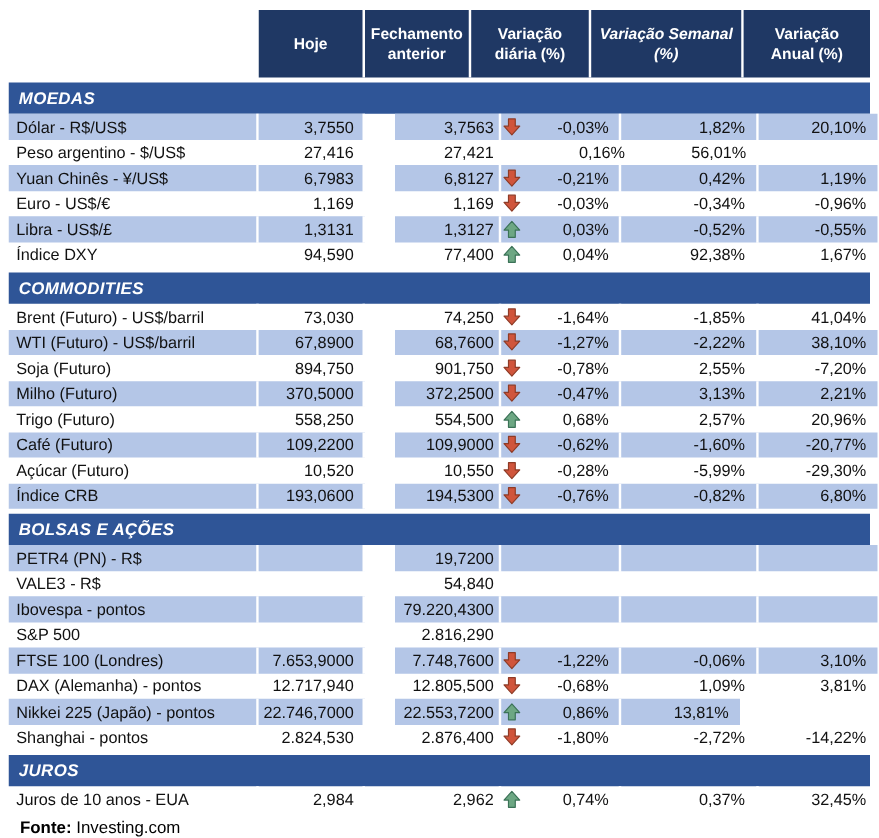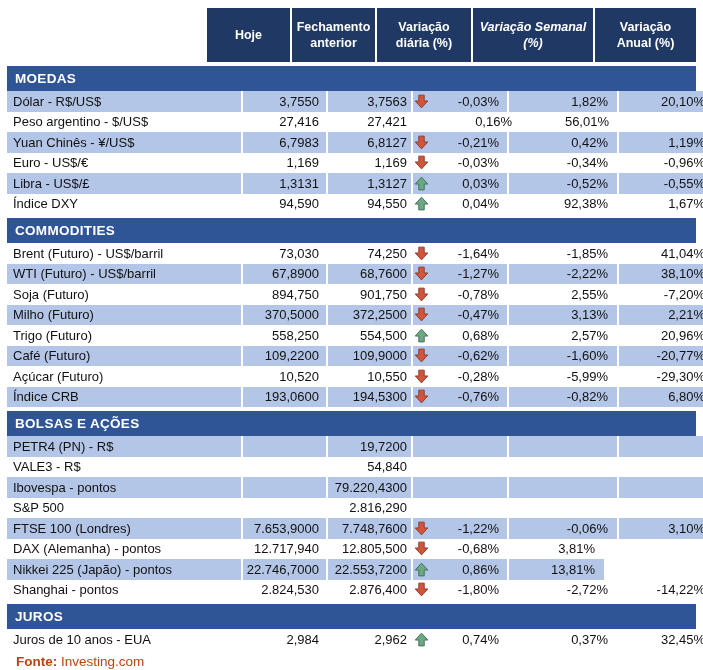--- a/index.html
+++ b/index.html
@@ -26,43 +26,43 @@
   .hc-fech  { width:85px; }
   .hc-diaria{ width:96px; }
   .hc-sem   { width:122px;font-style:italic; }
   .hc-anual { width:101px; padding:2px 10px; }
 
   
   .section-bar {
     margin-top:4px; height:25px;
     background:var(--section-bg,#2F5597); color:#fff;
     font-weight:700; font-size:13.5px; letter-spacing:.3px;
-    display:flex; align-items:center; padding-left:8px;
+    display:flex; align-items:center; padding-left:8px;font-style:italic;
   }
 
   
   .row { display:flex; height:20.5px; font-size:13px; }
   .cell {
     display:flex; align-items:center; height:100%;
     border-right:2px solid #fff; flex:none;
     white-space:nowrap; overflow:hidden;
   }
   .cell:last-child { border-right:none; }
   .row.shaded .cell { background:var(--row-shaded,#B4C6E7); }
-  .cell-label { width:236px; padding-left:6px; }
+  .cell-label { width:200px; padding-left:6px; }
   .cell-hoje  { width:85px; justify-content:flex-end; padding-right:7px; }
-  .cell-fech  { width:85px; justify-content:flex-end; padding-right:4px; }
+  .cell-fech  { width:85px; justify-content:flex-end; padding-right:4px;margin-left:24px; }
   .cell-diaria{ width:96px; padding:0 8px 0 1px;align-items:center; }
   .cell-diaria .val { flex:1; text-align:right; }
   .trend { width:18px; height:16px; flex:none; display:flex; align-items:center; }
   .cell-sem   { width:110px; justify-content:flex-end; padding-right:9px; }
   .cell-anual { width:95px; justify-content:flex-end; padding-right:9px; }
 
   
-  .footer { margin-top:4px; padding-left:9px; font-size:13.5px; color:#c2410c; }
+  .footer { margin-top:4px; padding-left:9px; font-size:13.5px; color:#000000; }
   .footer .bold { font-weight:700; }
 </style>
 </head>
 <body>
 
 <div class="report">
   <div class="header-row">
     <div class="hspacer"></div>
 
   <div class="hcell hc-hoje">Hoje</div>
@@ -136,21 +136,21 @@
             </svg>
           </span>
           <span class="val">0,03%</span>
         </div>
         <div class="cell cell-sem">-0,52%</div>
         <div class="cell cell-anual">-0,55%</div>
       </div>
       <div class="row">
         <div class="cell cell-label">Índice DXY</div>
         <div class="cell cell-hoje">94,590</div>
-        <div class="cell cell-fech">94,550</div>
+        <div class="cell cell-fech">77,400</div>
         <div class="cell cell-diaria">
           <span class="trend">
             <svg viewBox="0 0 16 16" width="15" height="15" aria-hidden="true">
               <path d="M5.1 14.8 L10.9 14.8 L10.9 8.6 L14.7 8.6 L8 1.2 L1.3 8.6 L5.1 8.6 Z" fill="#6DA783" stroke="#3B7257" stroke-width="1" stroke-linejoin="round"></path>
             </svg>
           </span>
           <span class="val">0,04%</span>
         </div>
         <div class="cell cell-sem">92,38%</div>
         <div class="cell cell-anual">1,67%</div>
@@ -341,20 +341,21 @@
         <div class="cell cell-hoje">12.717,940</div>
         <div class="cell cell-fech">12.805,500</div>
         <div class="cell cell-diaria">
           <span class="trend">
             <svg viewBox="0 0 16 16" width="15" height="15" aria-hidden="true">
               <path d="M5.1 1.2 L10.9 1.2 L10.9 7.4 L14.7 7.4 L8 14.8 L1.3 7.4 L5.1 7.4 Z" fill="#D0553C" stroke="#8E3B26" stroke-width="1" stroke-linejoin="round"></path>
             </svg>
           </span>
           <span class="val">-0,68%</span>
         </div>
+        <div class="cell cell-sem">1,09%</div>
         <div class="cell cell-anual">3,81%</div>
       </div>
       <div class="row shaded">
         <div class="cell cell-label">Nikkei 225 (Japão) - pontos</div>
         <div class="cell cell-hoje">22.746,7000</div>
         <div class="cell cell-fech">22.553,7200</div>
         <div class="cell cell-diaria">
           <span class="trend">
             <svg viewBox="0 0 16 16" width="15" height="15" aria-hidden="true">
               <path d="M5.1 14.8 L10.9 14.8 L10.9 8.6 L14.7 8.6 L8 1.2 L1.3 8.6 L5.1 8.6 Z" fill="#6DA783" stroke="#3B7257" stroke-width="1" stroke-linejoin="round"></path>

